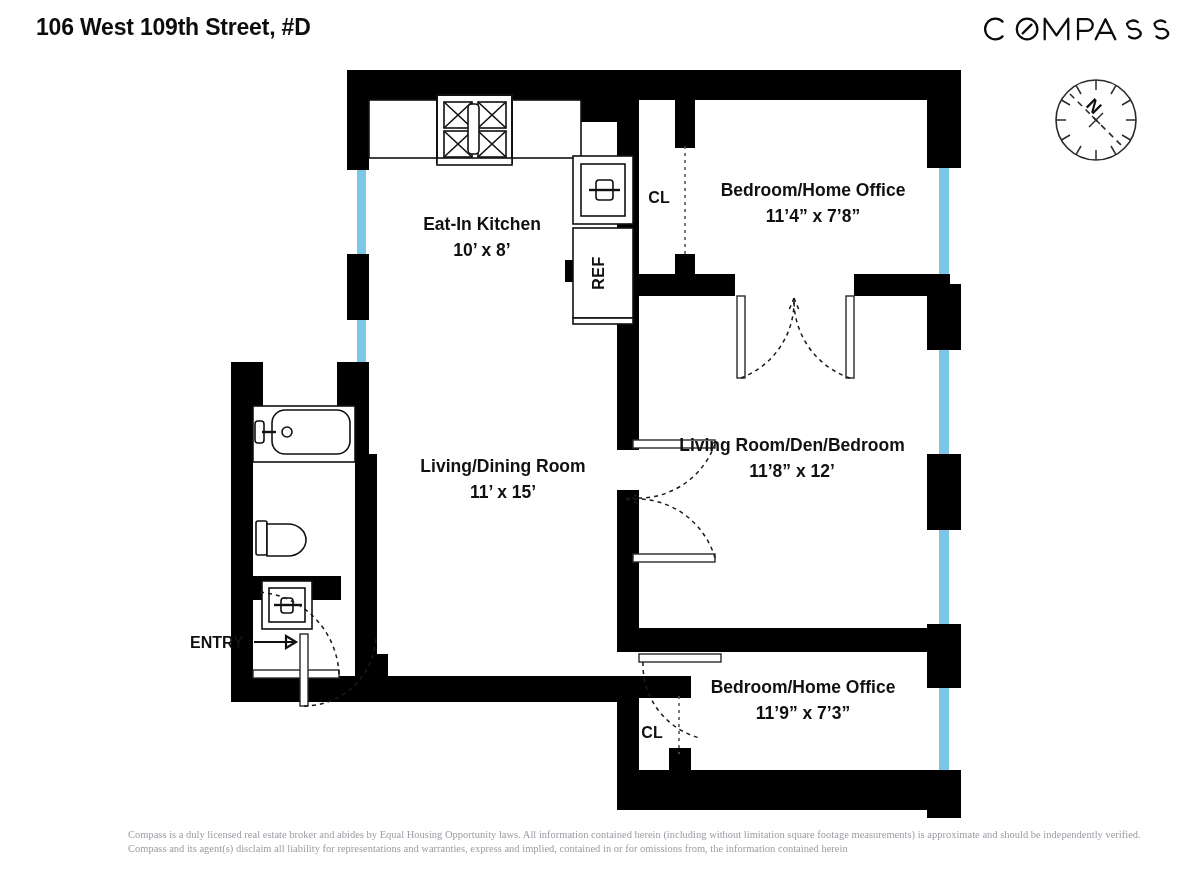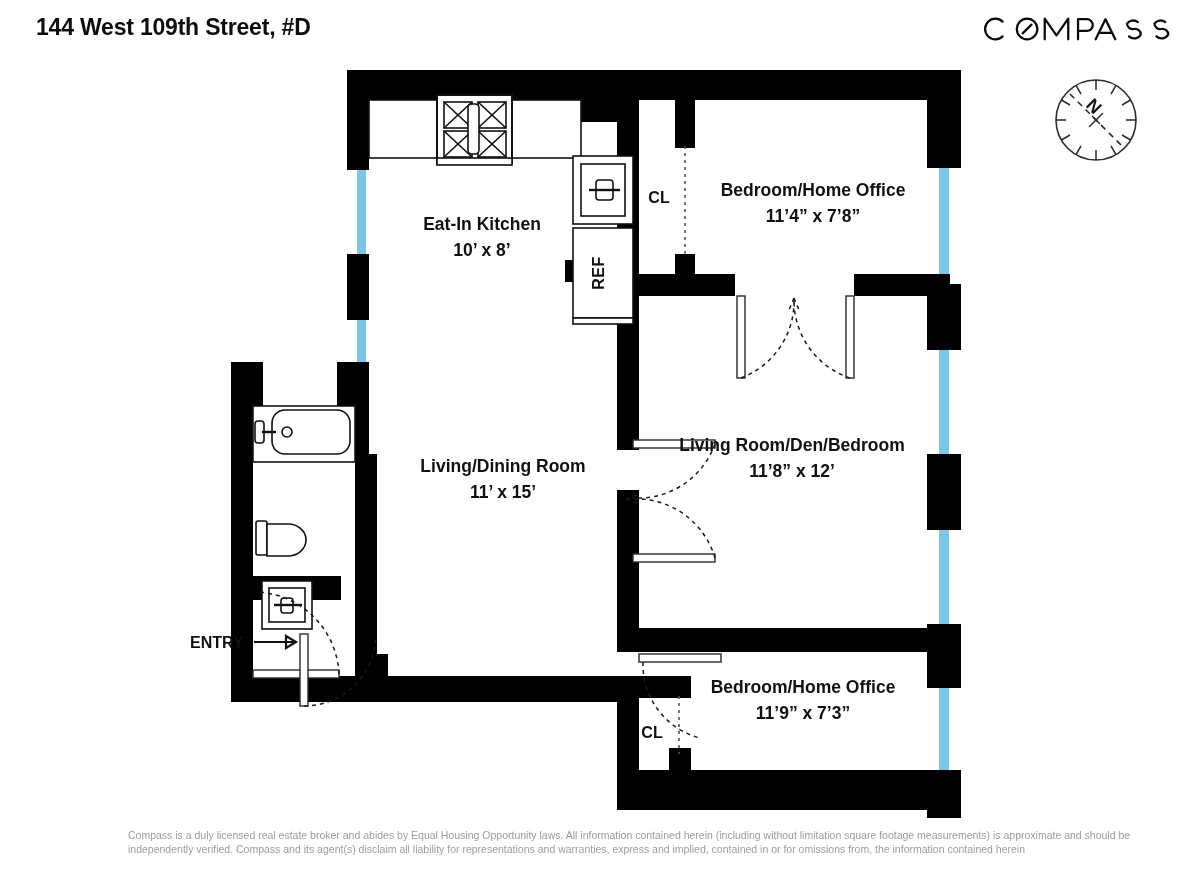--- a/index.html
+++ b/index.html
@@ -62,21 +62,21 @@
   }
   
   #footer-disclaimer {
     position: absolute;
     left: 128px;
     top: 828px;
     width: 1030px;
     font-size: 10.5px;
     line-height: 14px;
     color: #9b9ba3;
-    font-family: Liberation Sans, sans-serif;
+    font-family: Liberation Serif, serif;
   }
   .fp-label {
     font-family: "Liberation Sans", sans-serif;
     font-weight: 700;
     fill: #111111;
   }
   .fp-room-name { font-size: 17.5px; }
   .fp-room-dims { font-size: 17.5px; }
   .fp-cl        { font-size: 16px; }
   .fp-ref       { font-size: 16px; letter-spacing: 0.5px; }
@@ -115,21 +115,21 @@
     stroke-width: 2.2;
     fill: none;
   }
 </style>
 </head>
 <body>
 
 <div id="page">
 
   <div id="header">
-    <div id="address-title">144 West 109th Street, #D</div>
+    <div id="address-title">106 West 109th Street, #D</div>
 
     <svg id="brand-logo" viewBox="0 0 400 58" width="196" height="34">
       <g fill="none" stroke="#0b0b0b" stroke-width="4.6" stroke-linecap="round" stroke-linejoin="round">
 
         <path d="M42 14 A21 21 0 1 0 42 44"></path>
 
         <circle cx="92" cy="29" r="21"></circle>
         <line x1="83" y1="38" x2="101" y2="20"></line>
 
         <path d="M128 50 L128 8 L152 42 L176 8 L176 50"></path>

